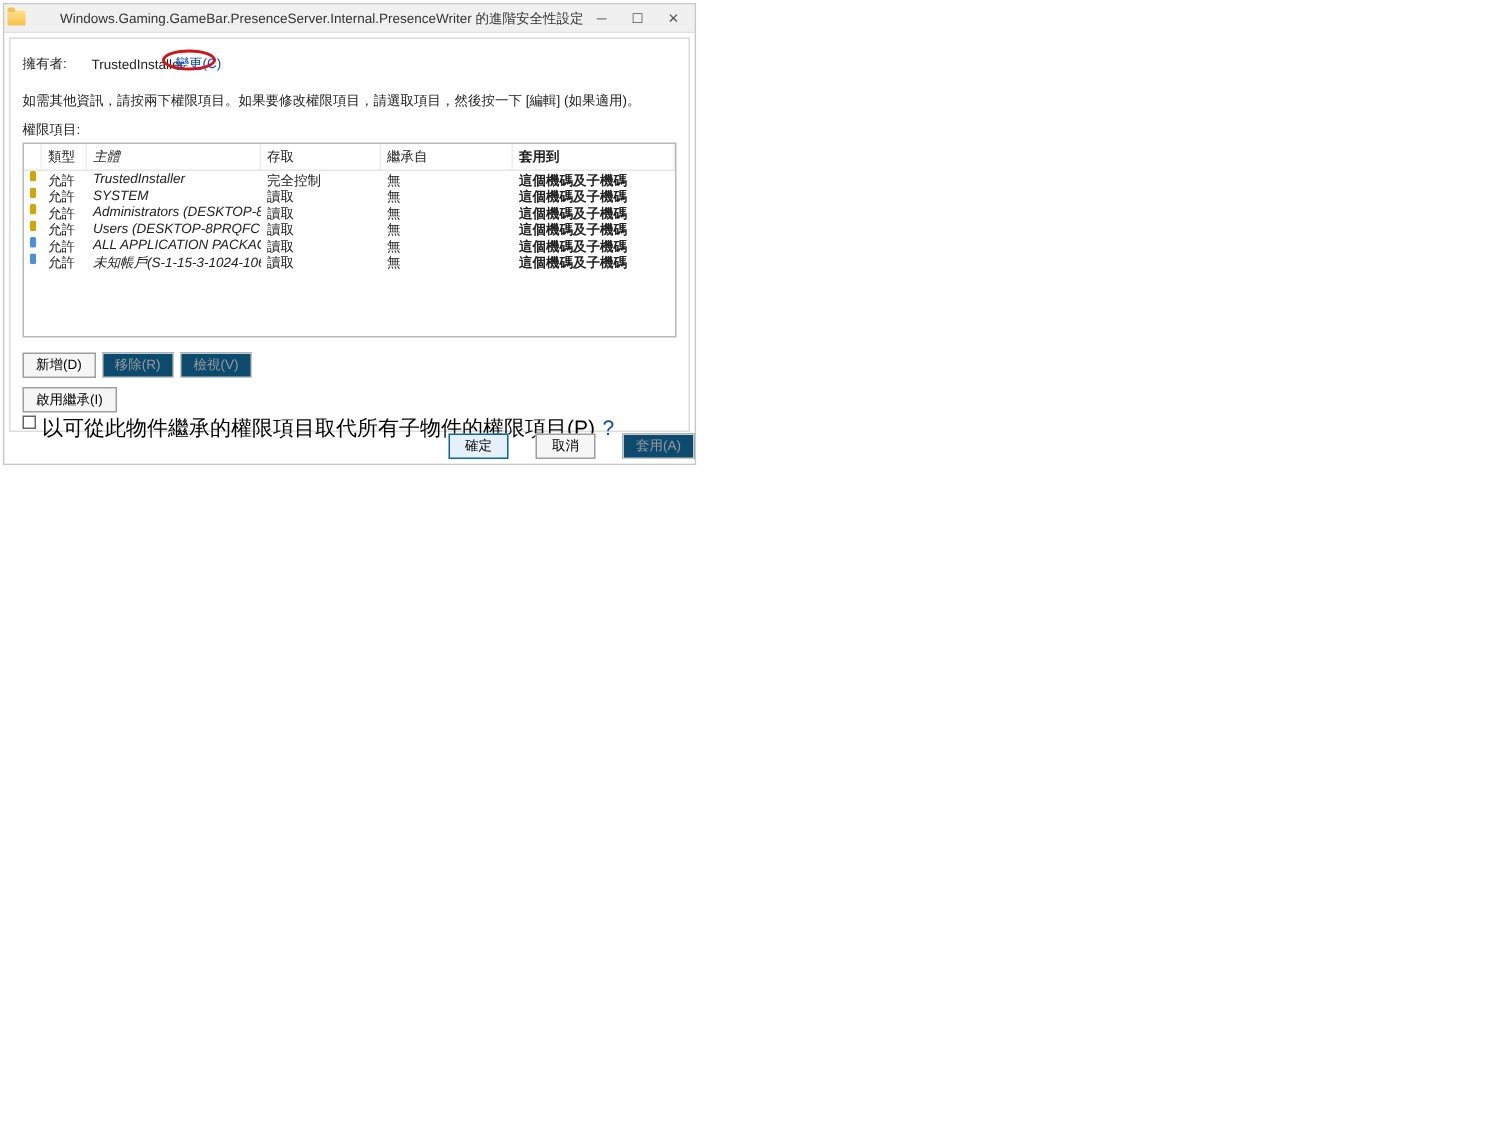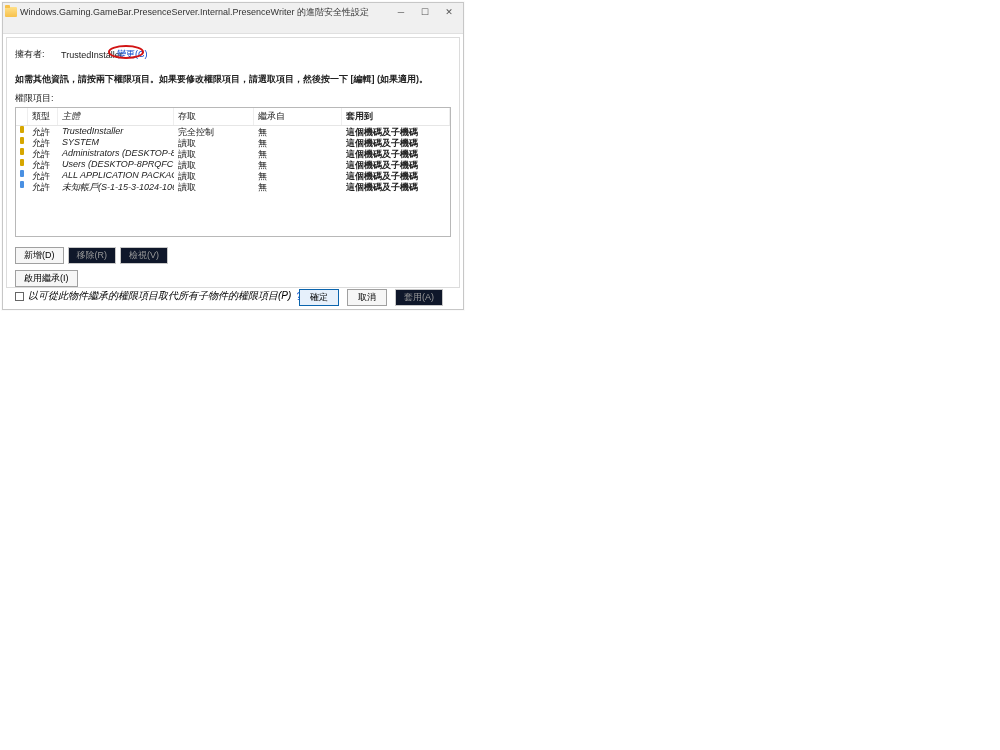--- a/index.html
+++ b/index.html
@@ -2,61 +2,61 @@
 <html><head>
 <meta charset="utf-8">
 <style>
   * { box-sizing: border-box; font-family: "Microsoft JhengHei", "Segoe UI", sans-serif; }
   body { margin: 0; background: #fff; width: 1000px; height: 750px; }
   .window {
     position: absolute; left: 2px; top: 2px; width: 462px; height: 308px;
     border: 1px solid #c7c7c7; background: #f0f0f0;
     box-shadow: 0 0 0 1px rgba(0,0,0,0.02);
   }
-  .titlebar { height: 18px; display: flex; align-items: center; padding: 0 2px; background: #f0f0f0; font-size: 9px; color: #333; }
+  .titlebar { height: 18px; display: flex; align-items: center; padding: 0 2px; background: #f0f0f0; font-size: 9px; color: #333; text-align: right; }
   .folder-icon { width: 12px; height: 10px; margin-right: 3px; background: linear-gradient(#ffe08a,#f7c14b); border-radius: 1px; position: relative; }
   .folder-icon:before { content:""; position:absolute; top:-2px; left:0; width:5px; height:3px; background:#f7c14b; border-radius:1px 1px 0 0;}
   .titlebar .title { flex:1; white-space: nowrap; overflow:hidden; }
   .titlebtns { display:flex; }
   .titlebtn { width:24px; height:16px; display:flex; align-items:center; justify-content:center; font-size:9px; color:#555; }
-  .client { position:absolute; top:18px; left:0; right:0; bottom:0; background:#fff; border-top:1px solid #e0e0e0; padding:0;margin-top:12px; }
+  .client { position:absolute; top:18px; left:0; right:0; bottom:0; background:#fff; border-top:1px solid #e0e0e0; padding:0; }
   .inner { border:1px solid #dcdcdc; margin:3px; height: calc(100% - 24px); background:#fff; position:relative; }
   .owner-row { padding: 10px 8px 6px 8px; font-size:9px; color:#222; display:flex; align-items:center; }
   .owner-label { width:46px; }
   .owner-name { width: 52px; }
   .change-link { color:#0645cc; cursor:pointer; position:relative; padding:0 4px;}
   .oval { position:absolute; border:2px solid #d21414; border-radius:50%/50%; width:36px; height:14px; left:-5px; top:-3px; pointer-events:none;}
   .tabs { display:flex; font-size:9px; border-bottom:1px solid #d0d0d0; padding:0 6px; }
   .tab { padding:2px 14px; border:1px solid #d0d0d0; border-bottom:none; margin-right:0; background:#f2f2f2; color:#444; cursor:pointer; position:relative; top:1px;}
   .tab.active { background:#fff; }
   .tabbody { padding:6px 8px; font-size:9px; color:#222; }
-  .instr { margin-bottom:6px;font-weight:bold; }
+  .instr { margin-bottom:6px; }
   .list-lbl { margin-bottom:2px; }
   .listview { border:1px solid #b8b8b8; height:130px; background:#fff; overflow:hidden; }
   .lv-head { display:flex; font-size:9px; border-bottom:1px solid #e6e6e6; background:#fff; }
   .lv-head div { padding:2px 4px; border-right:1px solid #eee; color:#222; }
   .lv-body { }
   .lv-row { display:flex; font-size:9px; height:11px; }
   .lv-row > div { padding:0 4px; white-space:nowrap; overflow:hidden; }
   .c-ico { width:12px; display:flex; justify-content:center; }
   .c-type { width:30px; }
   .c-prin { width:116px;font-style:italic; }
   .c-acc  { width:80px; }
   .c-inhf { width:88px; }
   .c-app  { flex:1;font-weight:bold; }
   .ico-key { width:9px; height:7px; background: radial-gradient(circle at 30% 50%, #d6a600 2px, transparent 2px), #d6a600; border-radius:1px; position:relative;}
   .ico-key.blue { background:#4a90e2; }
   .btnrow { display:flex; gap:4px; padding:4px 8px; }
   .btn { font-size:9px; padding:1px 8px; border:1px solid #a0a0a0; background:#f6f6f6; cursor:pointer; min-width:40px; text-align:center;}
-  .btn.disabled { color:#9a9a9a; border-color:#c8c8c8; background:#0f172a; cursor:default;}
+  .btn.disabled { color:#9a9a9a; border-color:#c8c8c8; background:#0c4a6e; cursor:default;}
   .inherit-row { padding:2px 8px 0 8px; display:flex; gap:0; font-size:9px;}
-  .chk-row { display:flex; align-items:center; gap:4px; padding:2px 8px; font-size:10px;font-style:italic;}
+  .chk-row { display:flex; gap:4px; padding:2px 8px; font-size:14px;}
   .chk { width:9px; height:9px; border:1px solid #666; background:#fff; }
   .qmark { color:#0645cc; margin-left:1px;}
-  .dlg-btnrow { position:absolute; right:20px; bottom:3px; display:flex; gap:8px;}
+  .dlg-btnrow { position:absolute; right:0; bottom:3px; display:flex; gap:18px;}
   .btn.ok { border:1px solid #0a64ad; background:#e6f0fb;}
 </style>
 </head>
 <body>
 
 <div class="window">
 
   <div class="titlebar">
     <div class="folder-icon"></div>
     <div class="title">Windows.Gaming.GameBar.PresenceServer.Internal.PresenceWriter 的進階安全性設定</div>

